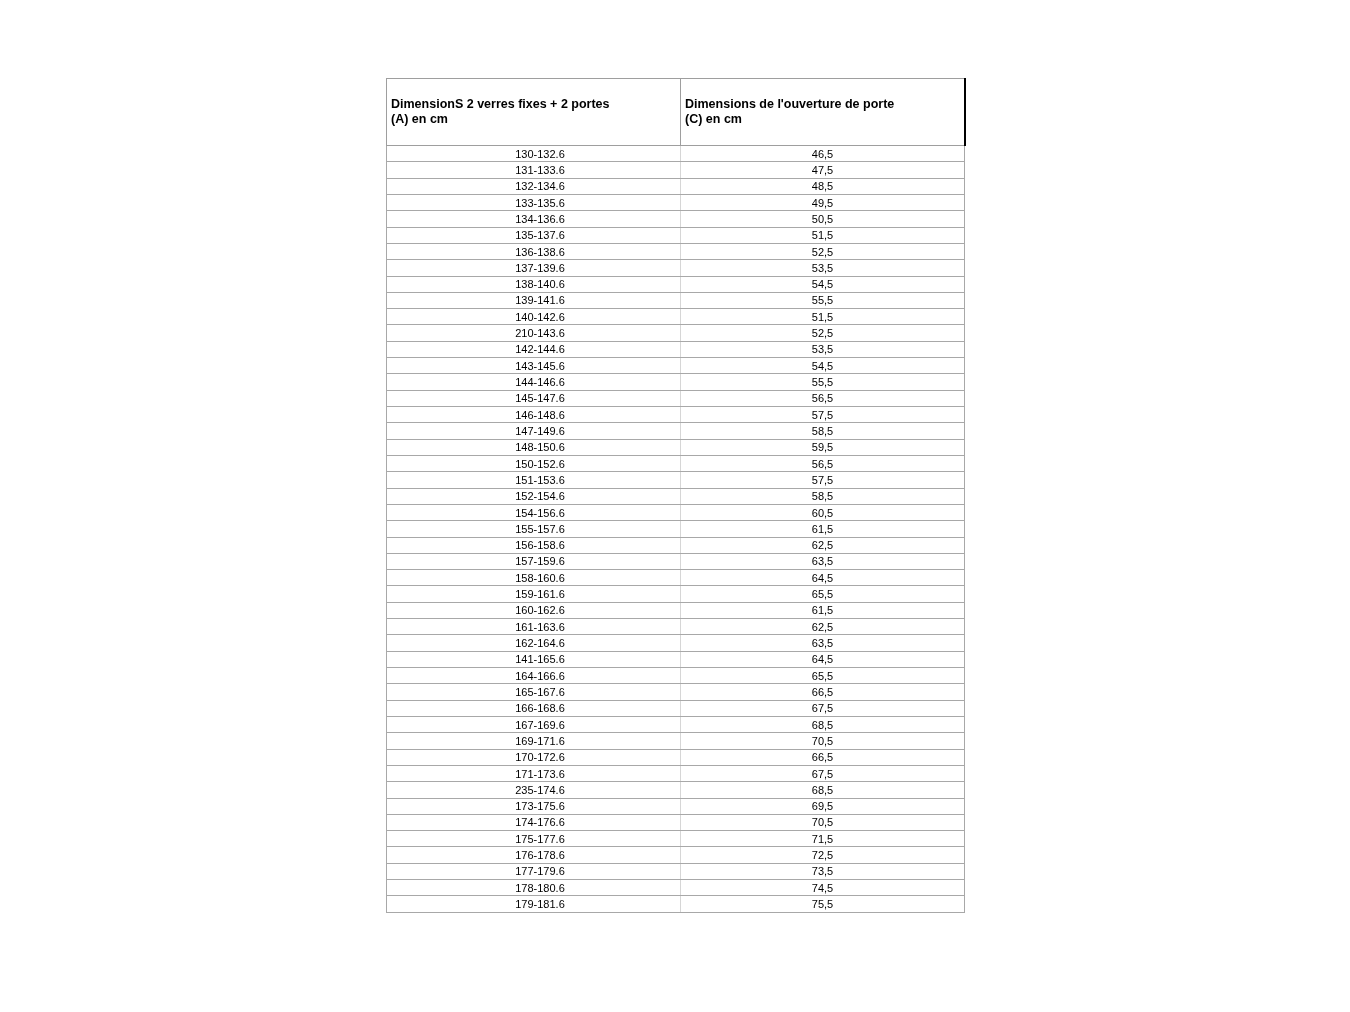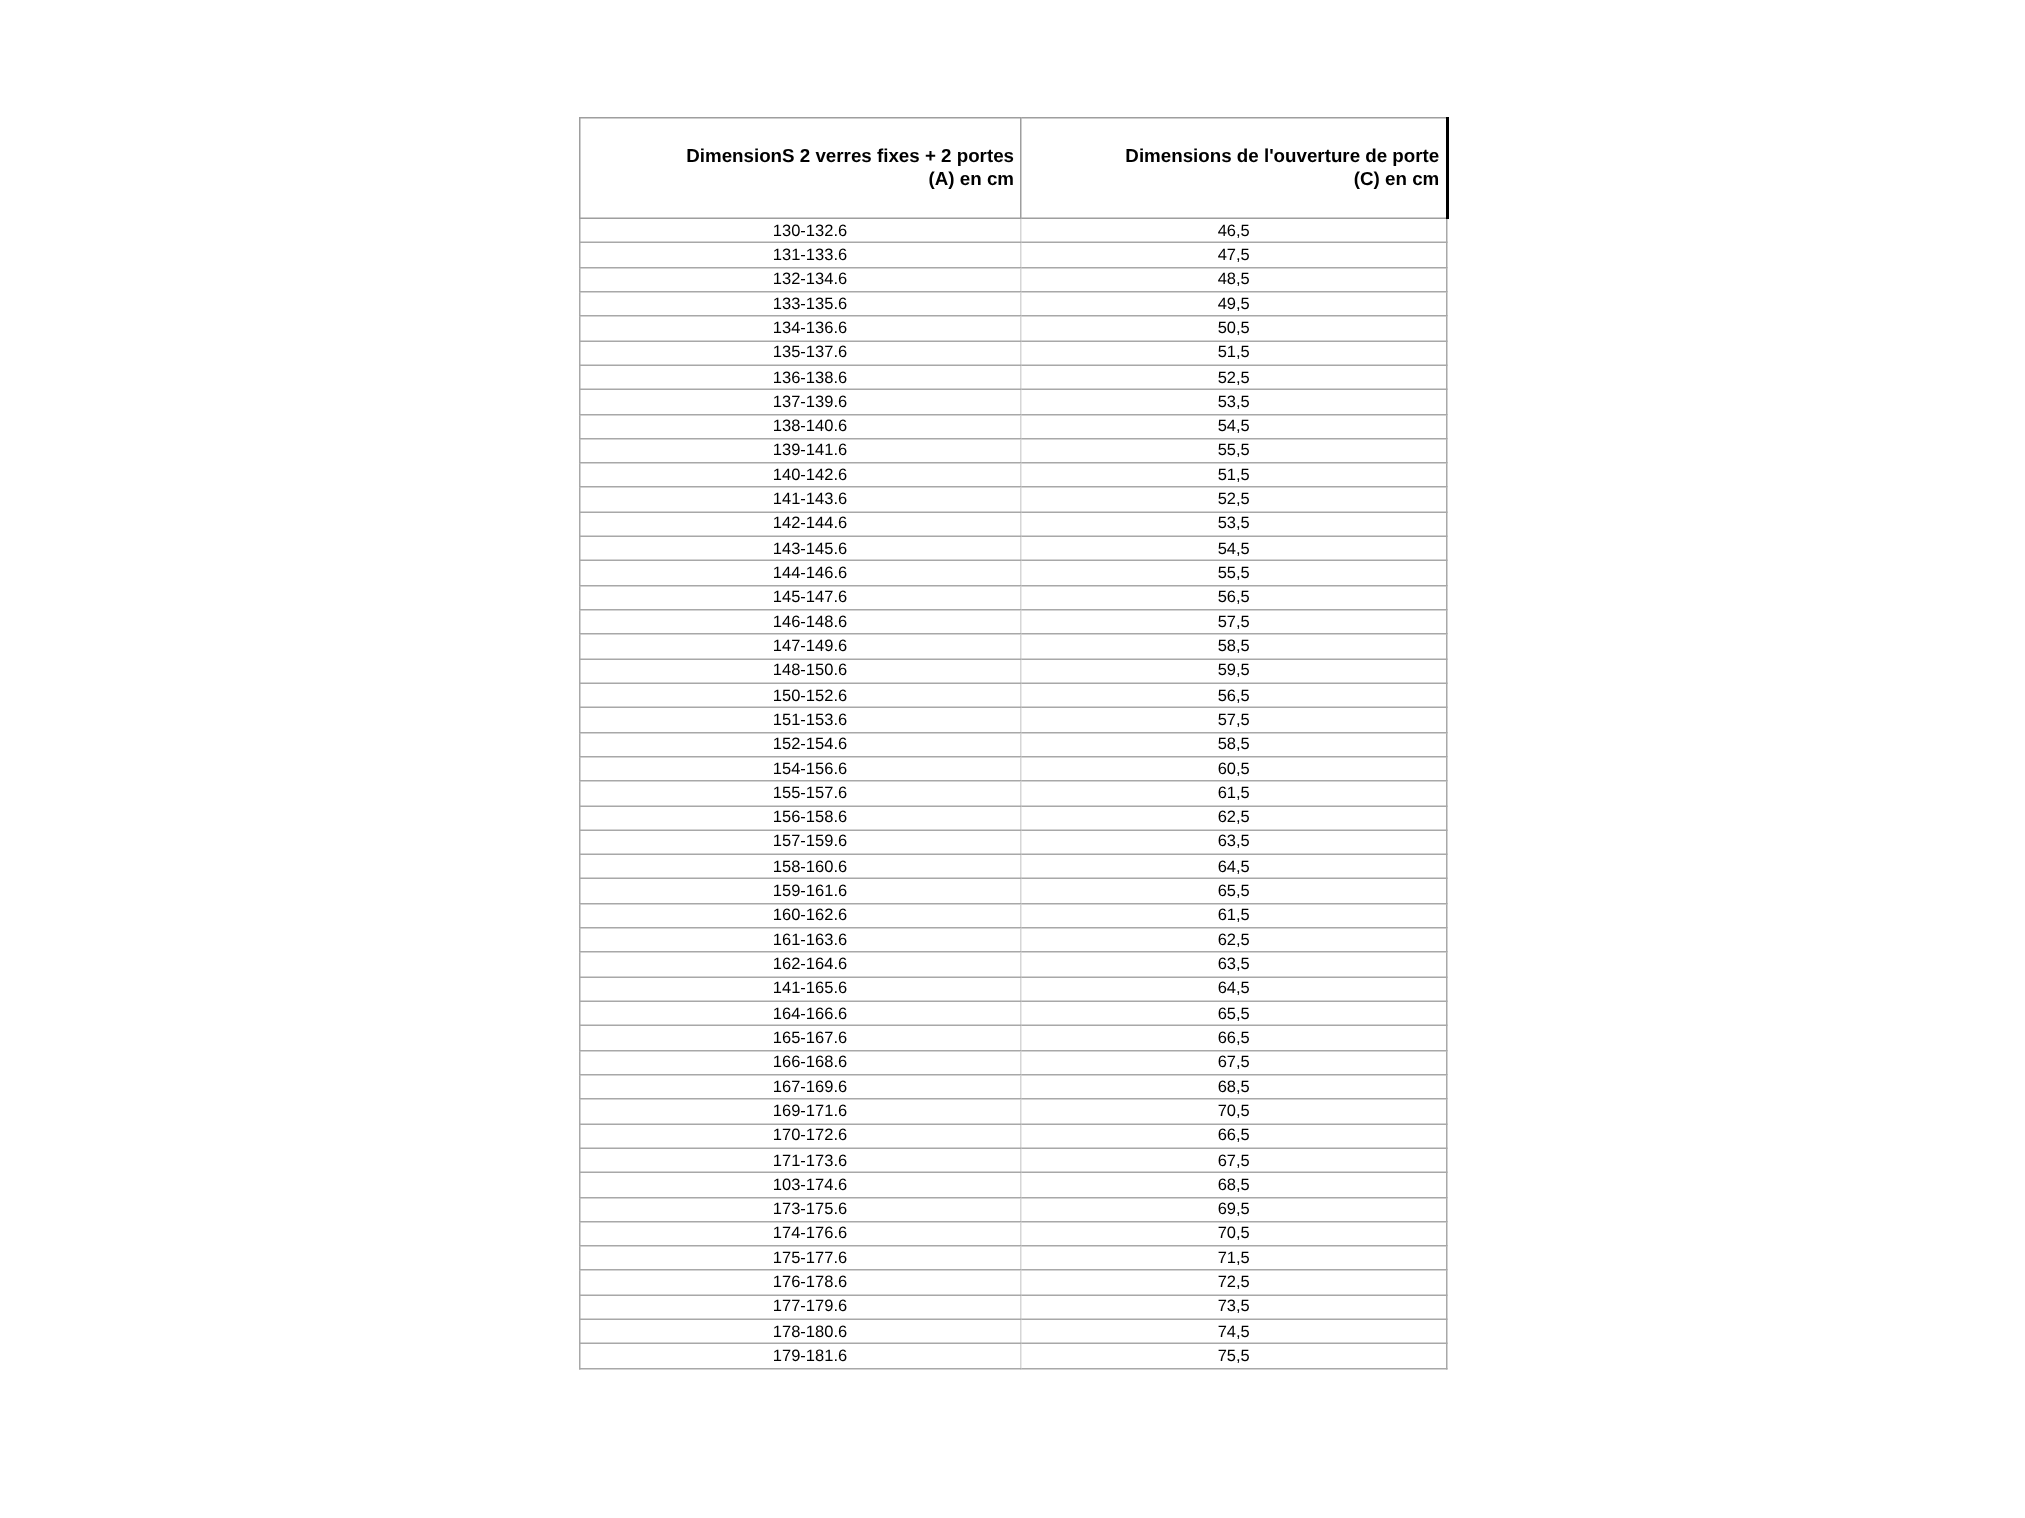--- a/index.html
+++ b/index.html
@@ -26,21 +26,21 @@
     top: 78px;
     width: 578px;
     border-collapse: collapse;
     table-layout: fixed;
   }
   table.dim-table th {
     border: 1px solid #9e9e9e;
     background: #ffffff;
     font-size: 12.5px;
     font-weight: bold;
-    text-align: right;
+    text-align: left;
     vertical-align: middle;
     height: 38px;
     line-height: 15px;
     padding: 18px 4px;
     box-sizing: border-box;
     color: #000000;
   }
   table.dim-table th.col-c {
     border-right: 2px solid #000000;
   }
@@ -123,21 +123,21 @@
         </tr>
         <tr>
           <td class="cell-a">139-141.6</td>
           <td class="cell-c">55,5</td>
         </tr>
         <tr>
           <td class="cell-a">140-142.6</td>
           <td class="cell-c">51,5</td>
         </tr>
         <tr>
-          <td class="cell-a">141-143.6</td>
+          <td class="cell-a">210-143.6</td>
           <td class="cell-c">52,5</td>
         </tr>
         <tr>
           <td class="cell-a">142-144.6</td>
           <td class="cell-c">53,5</td>
         </tr>
         <tr>
           <td class="cell-a">143-145.6</td>
           <td class="cell-c">54,5</td>
         </tr>
@@ -235,21 +235,21 @@
         </tr>
         <tr>
           <td class="cell-a">170-172.6</td>
           <td class="cell-c">66,5</td>
         </tr>
         <tr>
           <td class="cell-a">171-173.6</td>
           <td class="cell-c">67,5</td>
         </tr>
         <tr>
-          <td class="cell-a">103-174.6</td>
+          <td class="cell-a">235-174.6</td>
           <td class="cell-c">68,5</td>
         </tr>
         <tr>
           <td class="cell-a">173-175.6</td>
           <td class="cell-c">69,5</td>
         </tr>
         <tr>
           <td class="cell-a">174-176.6</td>
           <td class="cell-c">70,5</td>
         </tr>

